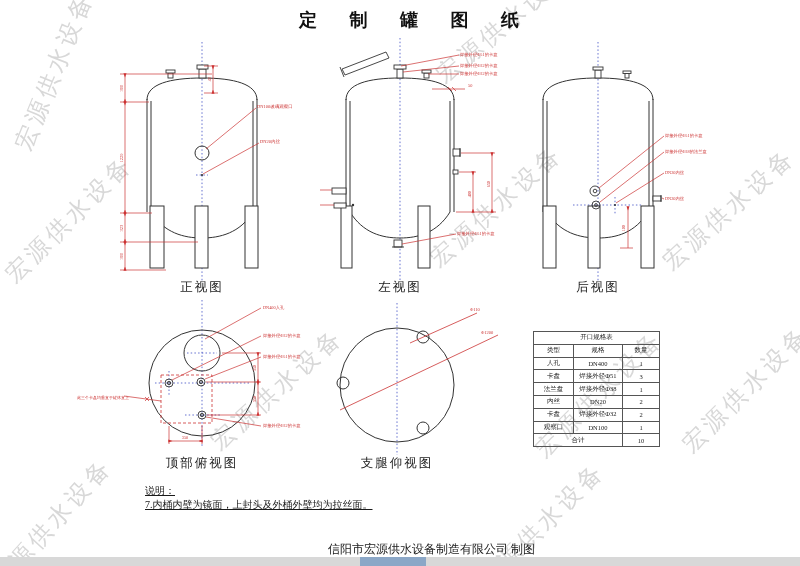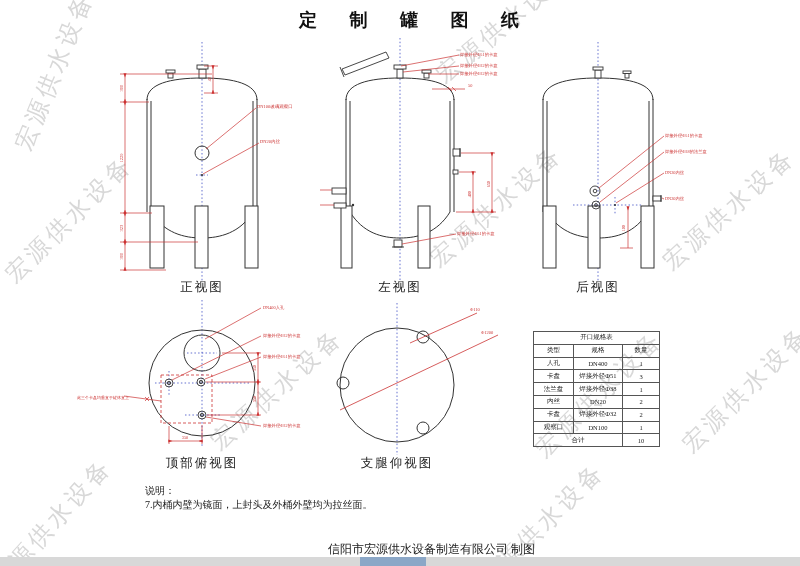--- a/index.html
+++ b/index.html
@@ -8,21 +8,21 @@
   .title { position:absolute; top:8px; left:16px; width:100%; text-align:center;
            font-size:18px; font-weight:bold; letter-spacing:14px; color:#111; }
   .view  { position:absolute; }
   svg text { font-family:"Liberation Serif", serif; }
   .wm { position:absolute; font-size:24px; letter-spacing:4px; color:#d8d8d8;
         white-space:nowrap; z-index:0; user-select:none; }
   .spec-table { position:absolute; left:533px; top:331px; border-collapse:collapse;
                 font-size:6.5px; color:#222; z-index:2; background:transparent; }
   .spec-table td { border:0.8px solid #555; text-align:center; padding:0; height:11.8px; }
   .notes { position:absolute; left:145px; top:484px; font-size:10px; color:#1a1a1a;
-           line-height:14px; z-index:2; }
+           line-height:14px; z-index:2;text-decoration:underline; }
   .company { position:absolute; left:328px; top:541px; font-size:12px; color:#1a1a1a; z-index:2; }
   .hscroll-track { position:absolute; left:0; top:557px; width:800px; height:9px;
                    background:#d8d8d8; z-index:3; }
   .hscroll-thumb { position:absolute; left:360px; top:0; width:66px; height:9px;
                    background:#8ba7c7; }
   .z { z-index:2; }
 </style>
 </head>
 <body>
 

